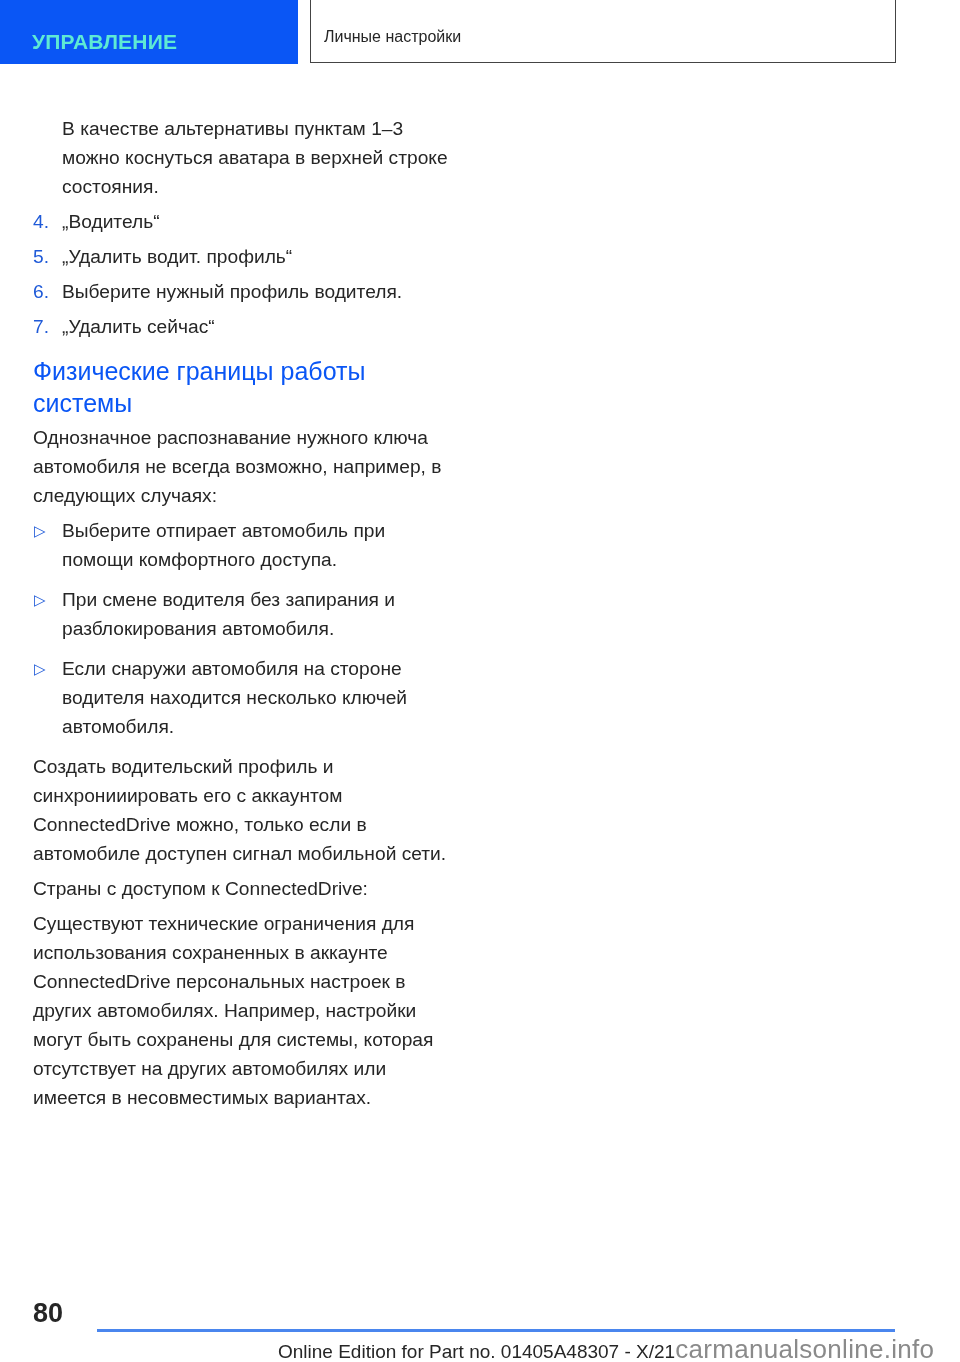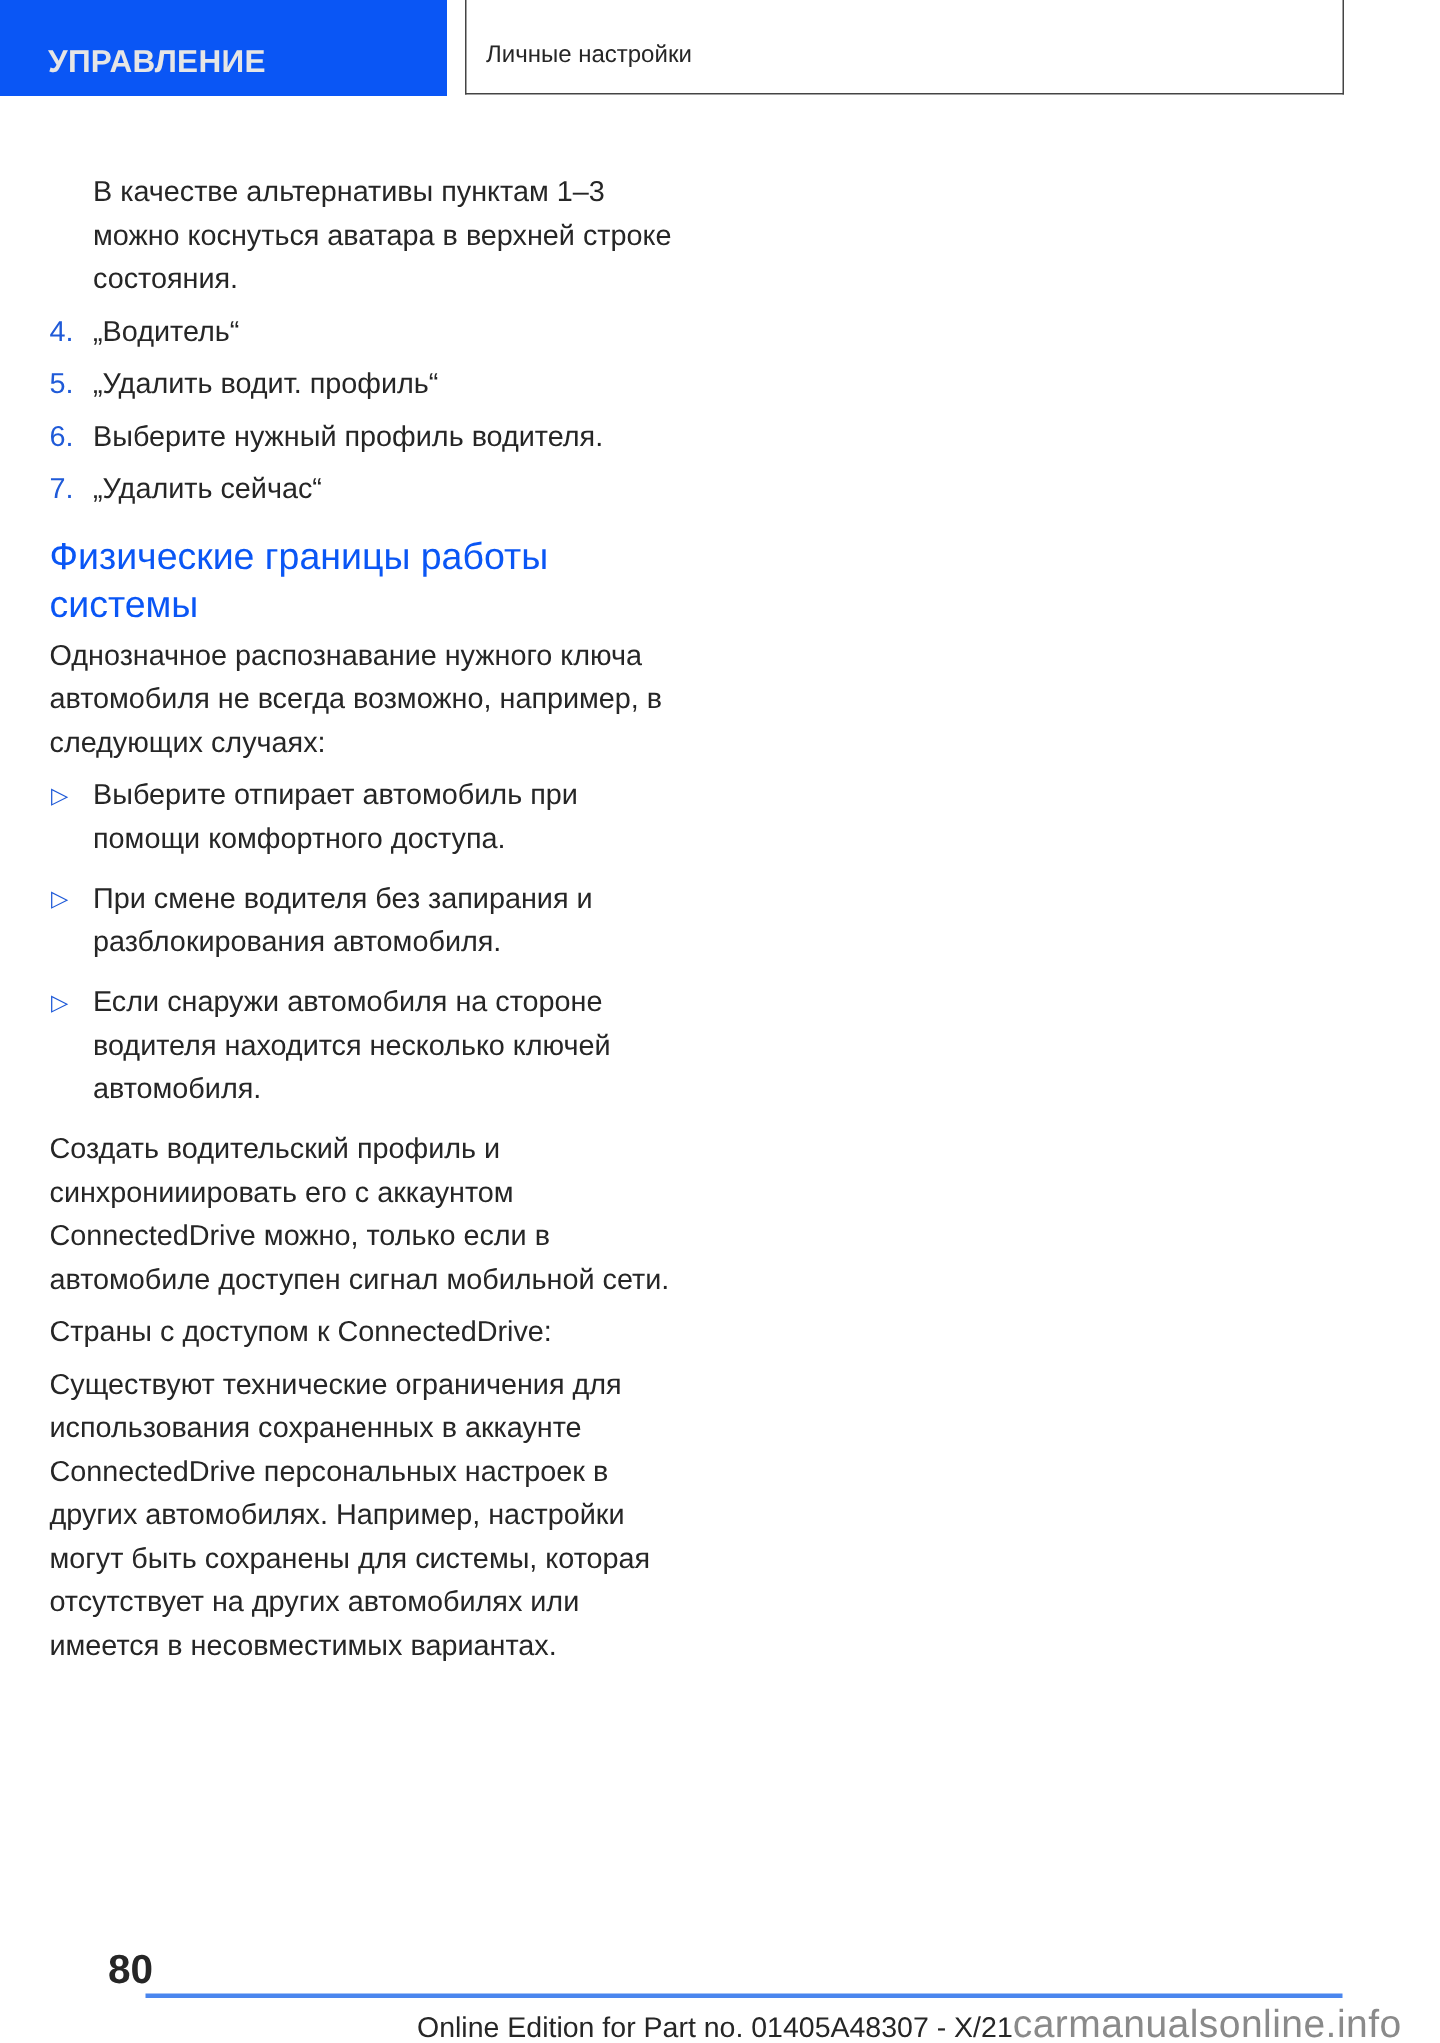--- a/index.html
+++ b/index.html
@@ -2,21 +2,21 @@
 <html><head>
 <meta charset="utf-8">
 <style>
   html, body { margin: 0; padding: 0; background: #ffffff; }
   body {
     width: 960px; height: 1362px; position: relative; overflow: hidden;
     font-family: "Liberation Sans", sans-serif; color: #262626;
   }
   .hdr-section {
     position: absolute; left: 0; top: 0; width: 298px; height: 64px;
-    background: #0a56f5; color: #e5e5e5;
+    background: #0a56f5; color: #5eead4;
   }
   .hdr-section span {
     position: absolute; left: 32px; top: 30px;
     font-size: 21px; font-weight: bold; letter-spacing: 0.2px;
   }
   .hdr-topic {
     position: absolute; left: 310px; top: -2px; width: 584px; height: 64px;
     border: 1.5px solid #444; border-top: none; background: #fff;
   }
   .hdr-topic span {
@@ -36,21 +36,21 @@
   .bul { position: relative; padding-left: 29px; margin: 0 0 11px 0; }
   .bul .tri {
     position: absolute; left: 1px; top: 0; color: #1f5ad8; font-size: 15px;
   }
   h2 {
     margin: 14px 0 4px 0; color: #0a56f5;
     font-size: 25px; line-height: 32px; font-weight: normal;
   }
   .page-num {
     position: absolute; left: 33px; top: 1298px;
-    font-size: 27px; font-weight: bold; color: #262626; margin-left: 39px;
+    font-size: 27px; font-weight: bold; color: #262626;
   }
   .footer-line {
     position: absolute; left: 97px; top: 1329px; width: 798px; height: 3px;
     background: #4a86ee;
   }
   .footer-text {
     position: absolute; left: 278px; top: 1334px;
     font-size: 19px; color: #262626; white-space: nowrap;
   }
   .watermark {

